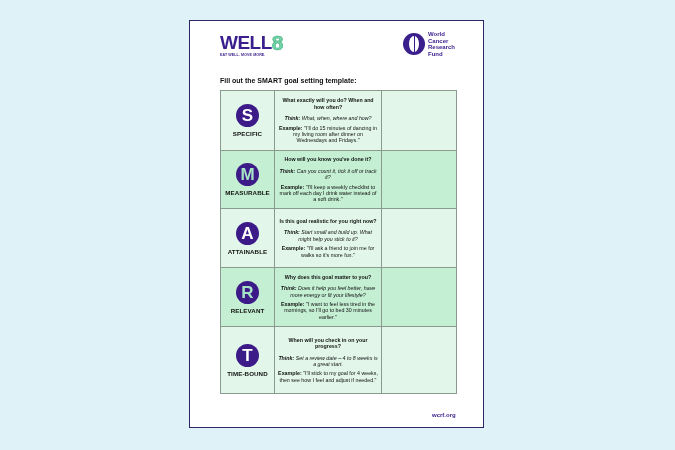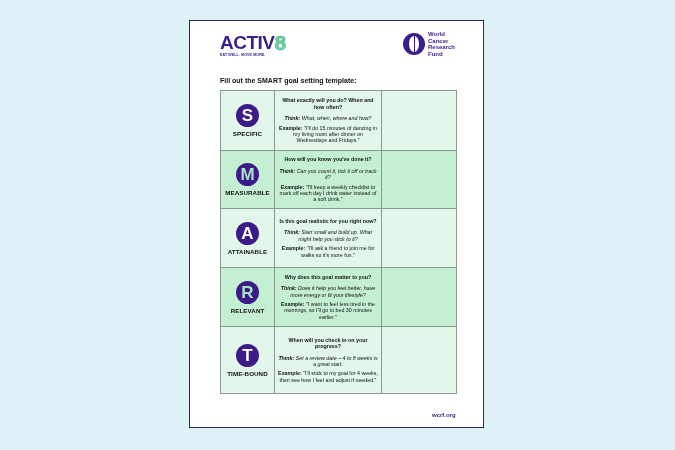--- a/index.html
+++ b/index.html
@@ -153,21 +153,21 @@
       color: #3a1e8c;
     }
   </style>
 </head>
 <body>
 
 <div class="page">
 
   <div class="logo-activ8">
     <div class="activ8-word">
-      <span>ACTIV</span>
+      <span>WELL</span>
         <span class="eight">8</span>
     </div>
     <div class="activ8-tag">EAT WELL. MOVE MORE.</div>
   </div>
 
   <div class="logo-wcrf">
     <div class="wcrf-emblem">
         <div class="staff"></div>
       </div>
     <div class="wcrf-text">

